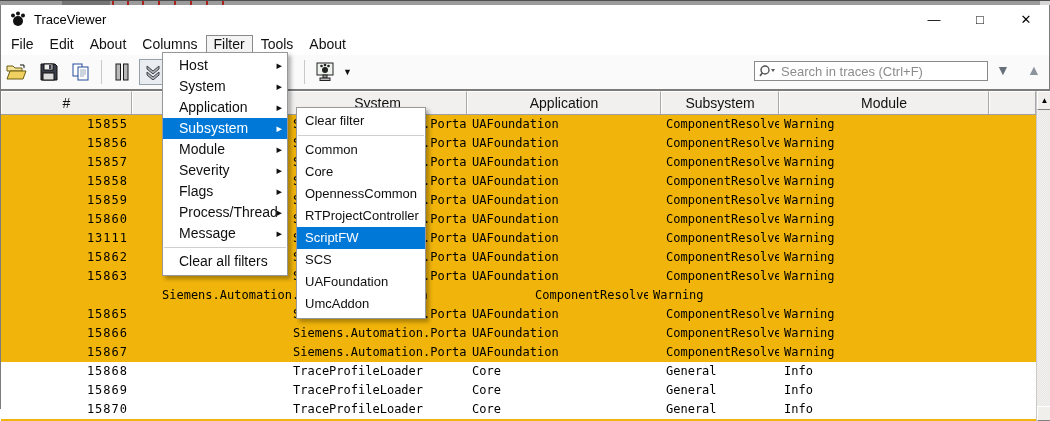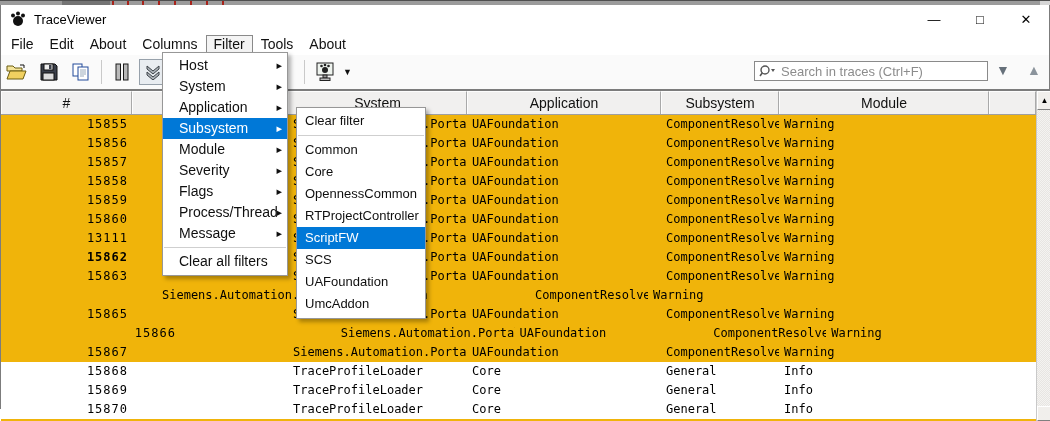--- a/index.html
+++ b/index.html
@@ -242,21 +242,21 @@
             </div>
             <div class="trow warn">
               <div class="cell num" style="width: 131px;">13111</div>
               <div class="cell" style="width: 156px;"></div>
               <div class="cell" style="width: 179px;">Siemens.Automation.Portal</div>
               <div class="cell" style="width: 194px;">UAFoundation</div>
               <div class="cell" style="width: 118px;">ComponentResolver</div>
               <div class="cell" style="width: 210px;">Warning</div>
             </div>
             <div class="trow warn">
-              <div class="cell num" style="width: 131px; font-weight: bold;">15862</div>
+              <div class="cell num" style="width: 131px;">15862</div>
               <div class="cell" style="width: 156px;"></div>
               <div class="cell" style="width: 179px;">Siemens.Automation.Portal</div>
               <div class="cell" style="width: 194px;">UAFoundation</div>
               <div class="cell" style="width: 118px;">ComponentResolver</div>
               <div class="cell" style="width: 210px;">Warning</div>
             </div>
             <div class="trow warn">
               <div class="cell num" style="width: 131px;">15863</div>
               <div class="cell" style="width: 156px;"></div>
               <div class="cell" style="width: 179px;">Siemens.Automation.Portal</div>
@@ -273,21 +273,21 @@
             </div>
             <div class="trow warn">
               <div class="cell num" style="width: 131px;">15865</div>
               <div class="cell" style="width: 156px;"></div>
               <div class="cell" style="width: 179px;">Siemens.Automation.Portal</div>
               <div class="cell" style="width: 194px;">UAFoundation</div>
               <div class="cell" style="width: 118px;">ComponentResolver</div>
               <div class="cell" style="width: 210px;">Warning</div>
             </div>
             <div class="trow warn">
-              <div class="cell num" style="width: 131px; margin-left: 48px;">15866</div>
+              <div class="cell num" style="width: 131px;">15866</div>
               <div class="cell" style="width: 156px;"></div>
               <div class="cell" style="width: 179px;">Siemens.Automation.Portal</div>
               <div class="cell" style="width: 194px;">UAFoundation</div>
               <div class="cell" style="width: 118px;">ComponentResolver</div>
               <div class="cell" style="width: 210px;">Warning</div>
             </div>
             <div class="trow warn">
               <div class="cell num" style="width: 131px;">15867</div>
               <div class="cell" style="width: 156px;"></div>
               <div class="cell" style="width: 179px;">Siemens.Automation.Portal</div>

